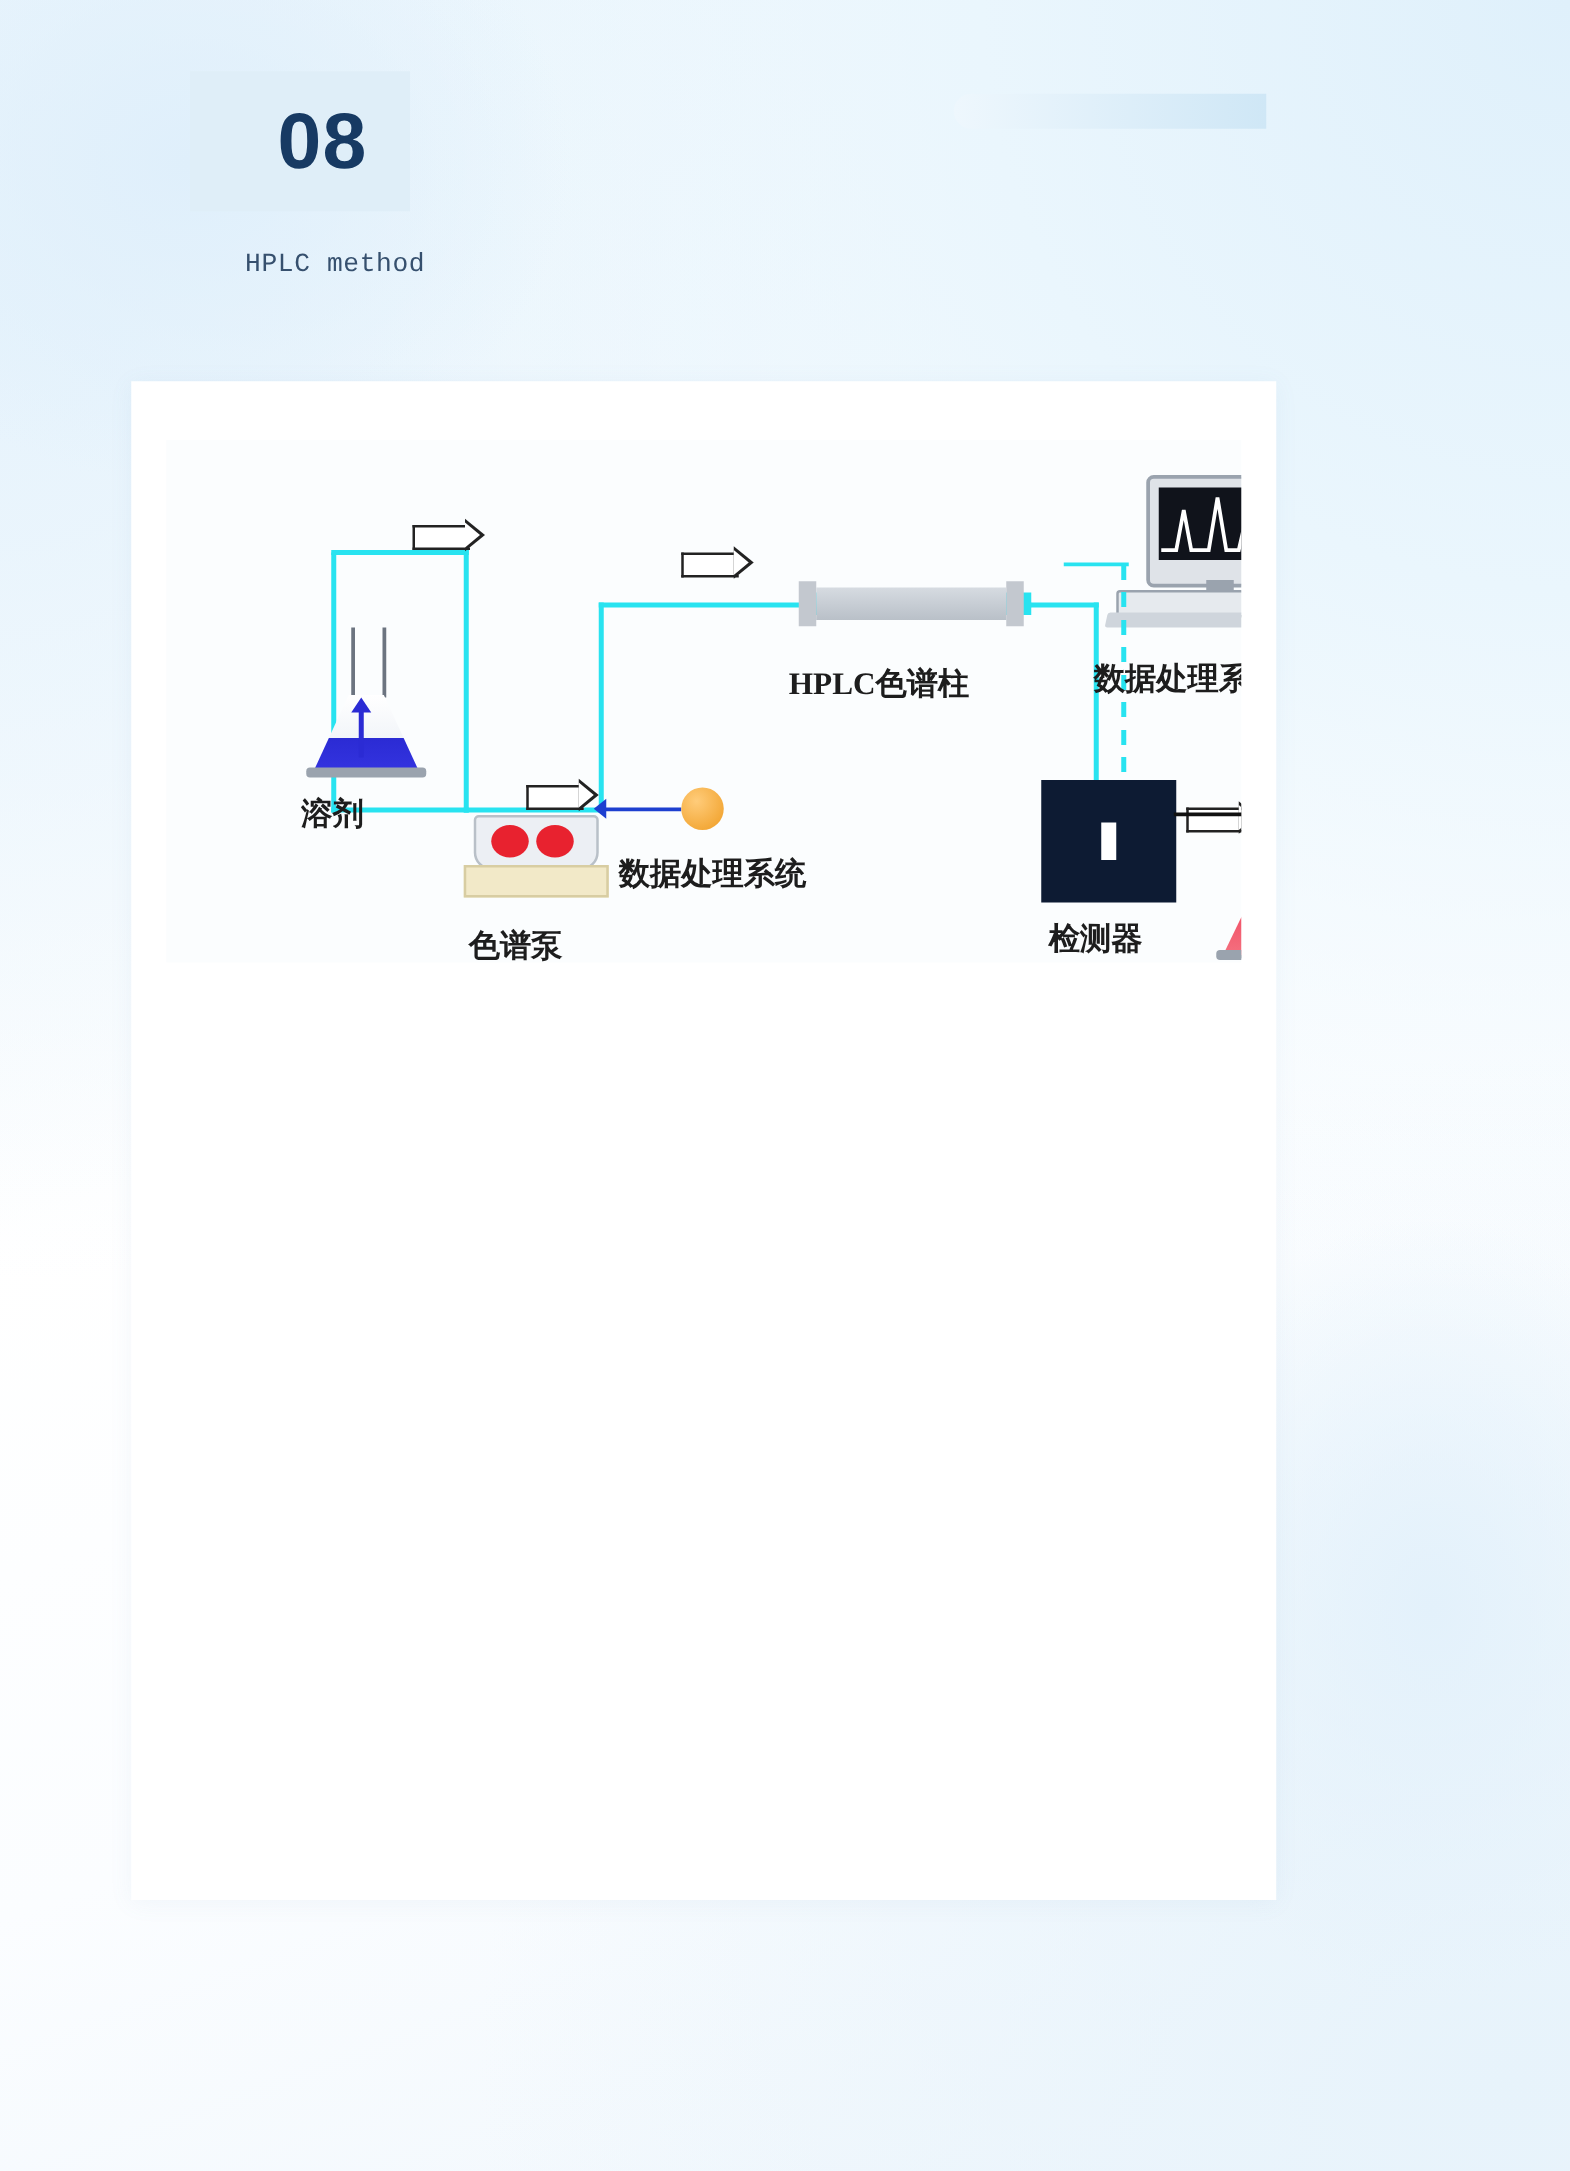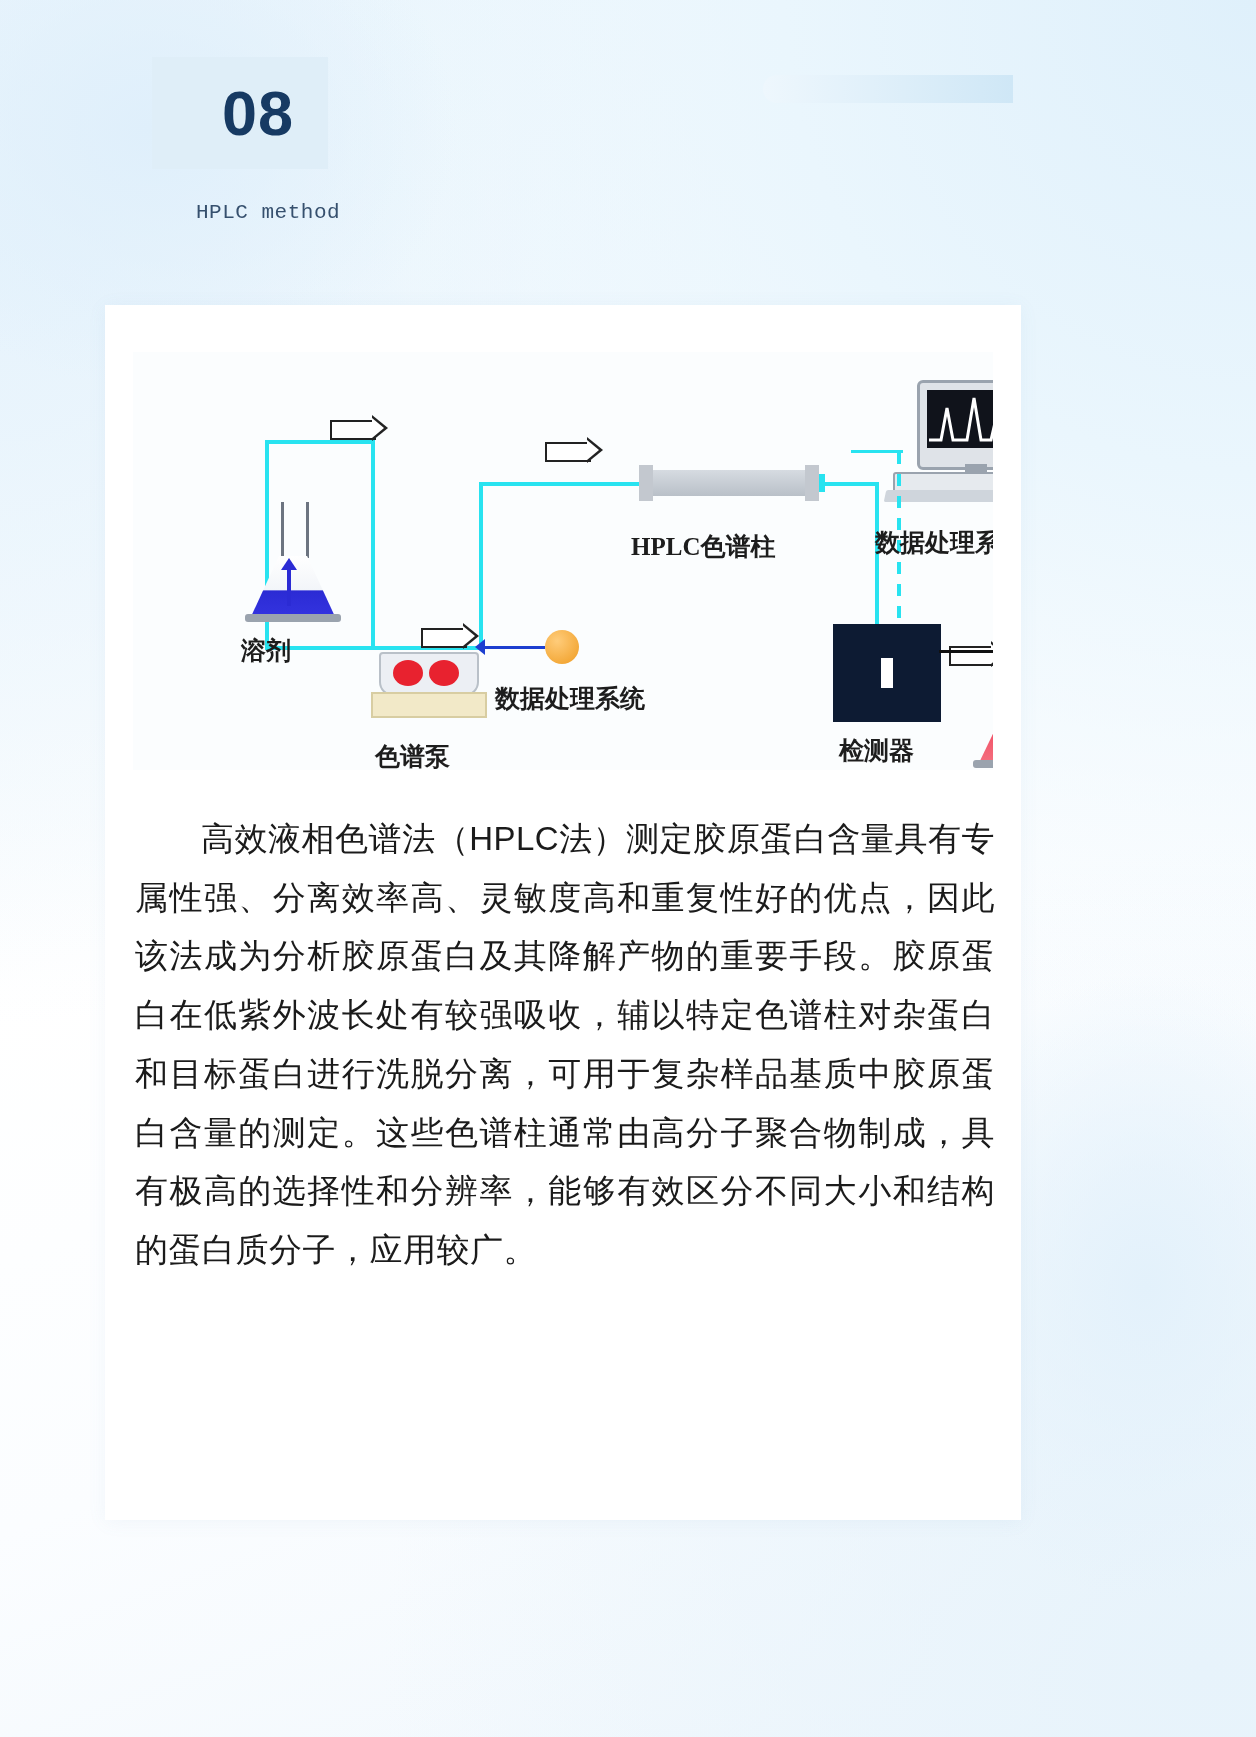--- a/index.html
+++ b/index.html
@@ -281,15 +281,14 @@
       <div style="position:absolute; left:806px; top:298px; width:86px; height:3px; background:#111;"></div>
 
       <div style="position:absolute; left:840px; top:296px; width:100px; height:122px;">
 
         <div style="position:absolute; left:4px; top:54px; width:92px; height:62px; background:linear-gradient(180deg,#ffffff 0%, #fdf3f4 50%, #f2556a 52%, #f4707f 100%); clip-path: polygon(34% 0%, 66% 0%, 100% 100%, 0% 100%); border-bottom:3px solid #6c7480;"></div>
         <div style="position:absolute; left:0; top:112px; width:100px; height:8px; background:#9aa3ae; border-radius:3px;"></div>
       </div>
 
     </div>
 
-    <div class="para">高效液相色谱法（HPLC法）测定胶原蛋白含量具有专属性强、分离效率高、灵敏度高和重复性好的优点，因此该法成为分析胶原蛋白及其降解产物的重要手段。胶原蛋白在低紫外波长处有较强吸收，辅以特定色谱柱对杂蛋白和目标蛋白进行洗脱分离，可用于复杂样品基质中胶原蛋白含量的测定。这些色谱柱通常由高分子聚合物制成，具有极高的选择性和分辨率，能够有效区分不同大小和结构的蛋白质分子，应用较广。</div>
   </div>
 </div>
 
 </body></html>

